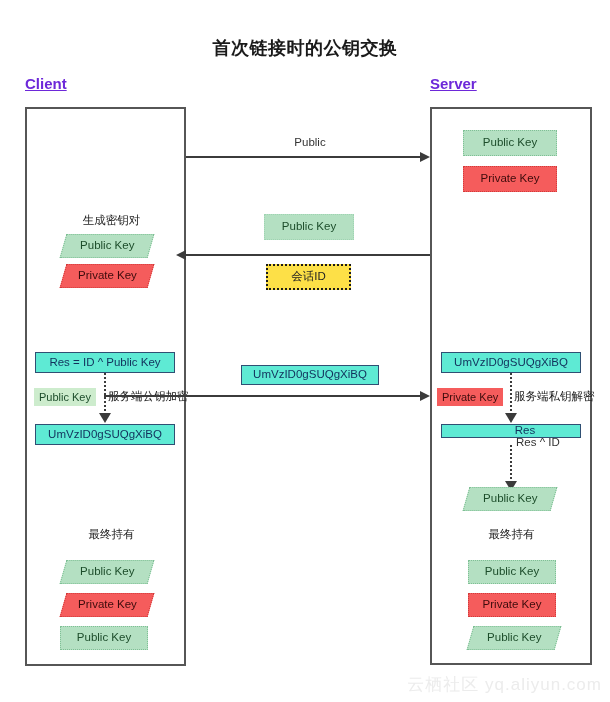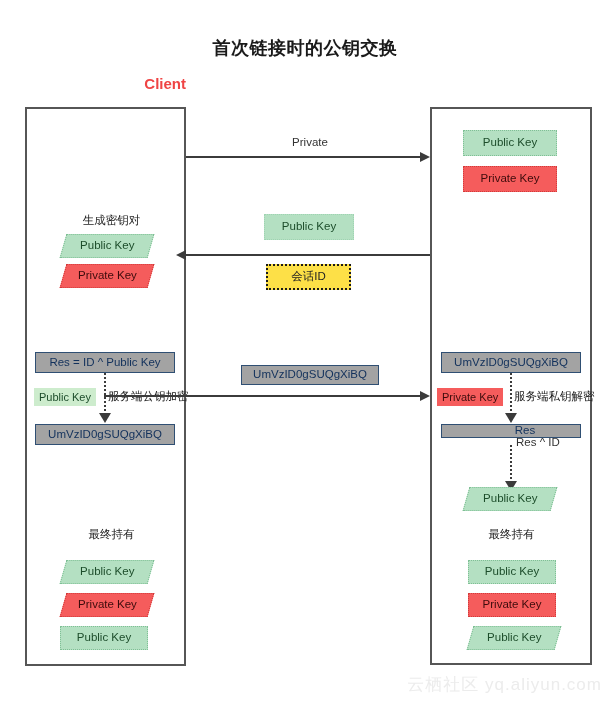--- a/index.html
+++ b/index.html
@@ -13,21 +13,21 @@
   }
   .stage{position:absolute;left:0;top:0;width:610px;height:702px;}
   .abs{position:absolute;}
 
   
   #diagram-title{
     left:0;top:36px;width:610px;text-align:center;
     font-size:18px;font-weight:bold;color:#1a1a1a;letter-spacing:.5px;
   }
   .column-title{
-    font-size:15px;font-weight:bold;color:#ef4444;text-align:right;
+    font-size:15px;font-weight:bold;color:#6d28d9;text-align:left;text-decoration:underline;
   }
   #client-title{left:25px;top:75px;width:161px;}
   #server-title{left:430px;top:75px;width:162px;}
 
   
   .lane{
     border:2px solid #565656;
     background:#ffffff;
     box-sizing:border-box;
   }
@@ -38,21 +38,21 @@
   .chip{
     box-sizing:border-box;
     font-size:11.5px;
     text-align:center;
     line-height:1;
     display:flex;align-items:center;justify-content:center;
     white-space:nowrap;
   }
   .chip-green{background:#b4e0c2;color:#1d4d2b;border:1px dotted #7fbf95;}
   .chip-red{background:#f55c5c;color:#3d0c0c;border:1px dotted #d23b3b;}
-  .chip-blue{background:#a3a3a3;color:#12315c;border:1.5px solid #2f4f73;}
+  .chip-blue{background:#5eead4;color:#12315c;border:1.5px solid #2f4f73;}
   .chip-plain{background:#fde047;color:#222;border:2px dotted #1a1a1a;}
   .skew{transform:skewX(-16deg);}
   .skew > span{transform:skewX(16deg);display:block;}
 
   .chip-label{
     background:#cdeccd;color:#1d4d2b;font-size:11px;
     padding:3px 5px;white-space:nowrap;
   }
   .chip-label.red{background:#f55c5c;color:#3d0c0c;}
 
@@ -92,25 +92,26 @@
   }
 </style>
 </head>
 <body>
 
 <div class="stage">
 
   <div class="abs" id="diagram-title">首次链接时的公钥交换</div>
 
   <div class="abs column-title" id="client-title">Client</div>
+  <div class="abs column-title" id="server-title">Server</div>
 
   <div class="abs lane" id="client-lane"></div>
   <div class="abs lane" id="server-lane"></div>
 
-  <div class="abs note" style="left:255px;top:136px;width:110px;">Private</div>
+  <div class="abs note" style="left:255px;top:136px;width:110px;">Public</div>
   <div class="abs hline" style="left:186px;top:156px;width:234px;"></div>
   <div class="abs arrow-r" style="left:420px;top:151.5px;"></div>
 
   <div class="abs chip chip-green" style="left:463px;top:130px;width:94px;height:26px;">
     <span>Public Key</span>
   </div>
   <div class="abs chip chip-red" style="left:463px;top:166px;width:94px;height:26px;">
     <span>Private Key</span>
   </div>
 

